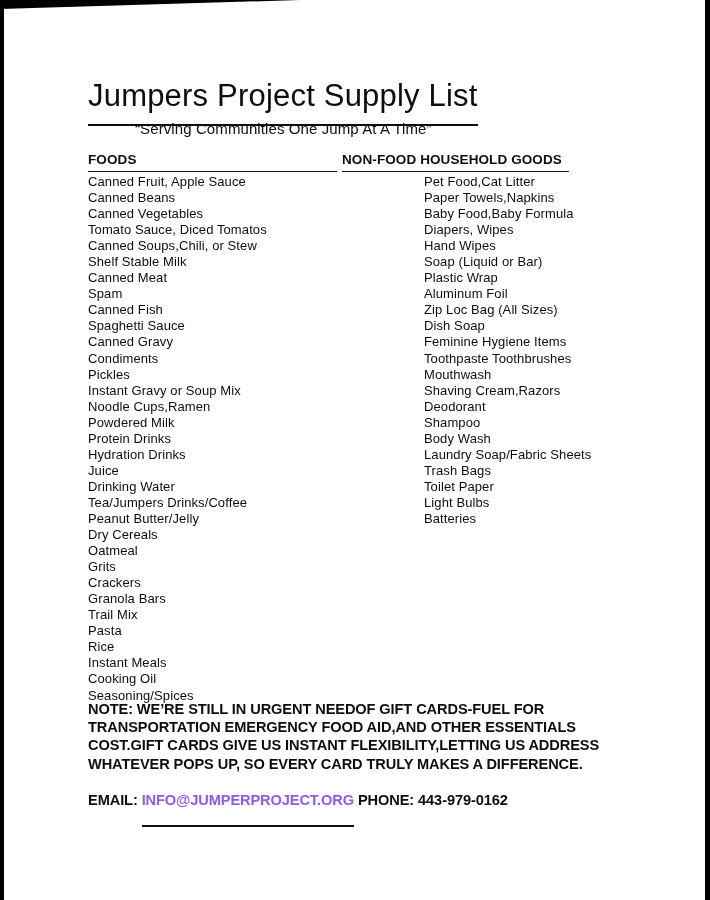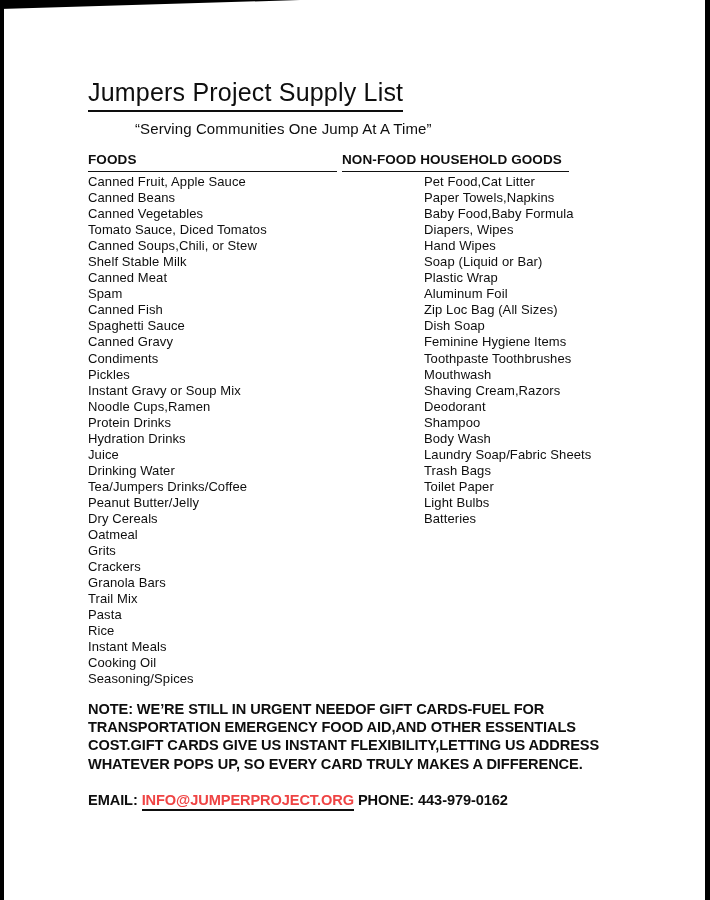--- a/index.html
+++ b/index.html
@@ -13,22 +13,22 @@
     -webkit-font-smoothing: antialiased;
   }
   
   .edge-left  { position: absolute; left: 0; top: 0; width: 4px;  height: 900px; background: #000; }
   .edge-right { position: absolute; right: 0; top: 0; width: 5px; height: 900px; background: #000; }
   .edge-top   { position: absolute; left: 0; top: 0; width: 300px; height: 9px; background: #000;
                 clip-path: polygon(0 0, 100% 0, 0 100%); }
 
   .title {
     position: absolute; left: 88px; top: 78px;
-    font-size: 25px; font-weight: 400; letter-spacing: 0.2px;
-    border-bottom: 2px solid #0e0e0e; padding-bottom: 3px;
+    font-size: 31px; font-weight: 400; letter-spacing: 0.2px;
+    border-bottom: 2px solid #0e0e0e; padding-bottom: 10px;
     white-space: nowrap;
   }
   .subtitle {
     position: absolute; left: 135px; top: 120px;
     font-size: 15px; letter-spacing: 0.1px; white-space: nowrap;
   }
 
   .col { position: absolute; top: 152px; }
   .col-foods   { left: 88px;  width: 249px; }
   .col-nonfood { left: 342px; width: 227px; }
@@ -50,22 +50,22 @@
     letter-spacing: -0.1px;
   }
   .note div { white-space: nowrap; }
 
   .contact {
     position: absolute; left: 88px; top: 792px;
     font-size: 14.6px; font-weight: 700; letter-spacing: -0.1px;
     white-space: nowrap;
   }
   .contact .email-link {
-    border-bottom: 2px solid #0e0e0e; padding-bottom: 1px;
-    color: #ef4444; text-decoration: none;
+    border-bottom: 2px solid #0e0e0e; padding-bottom: 17px;
+    color: #8b5cf6; text-decoration: none;
   }
 </style>
 </head>
 <body>
 
 <div class="edge-left"></div>
 <div class="edge-right"></div>
 <div class="edge-top"></div>
 
 <h1 class="title" style="margin:0;">Jumpers Project Supply List</h1>
@@ -82,20 +82,21 @@
       <li>Shelf Stable Milk</li>
       <li>Canned Meat</li>
       <li>Spam</li>
       <li>Canned Fish</li>
       <li>Spaghetti Sauce</li>
       <li>Canned Gravy</li>
       <li>Condiments</li>
       <li>Pickles</li>
       <li>Instant Gravy or Soup Mix</li>
       <li>Noodle Cups,Ramen</li>
+      <li>Powdered Milk</li>
       <li>Protein Drinks</li>
       <li>Hydration Drinks</li>
       <li>Juice</li>
       <li>Drinking Water</li>
       <li>Tea/Jumpers Drinks/Coffee</li>
       <li>Peanut Butter/Jelly</li>
       <li>Dry Cereals</li>
       <li>Oatmeal</li>
       <li>Grits</li>
       <li>Crackers</li>

